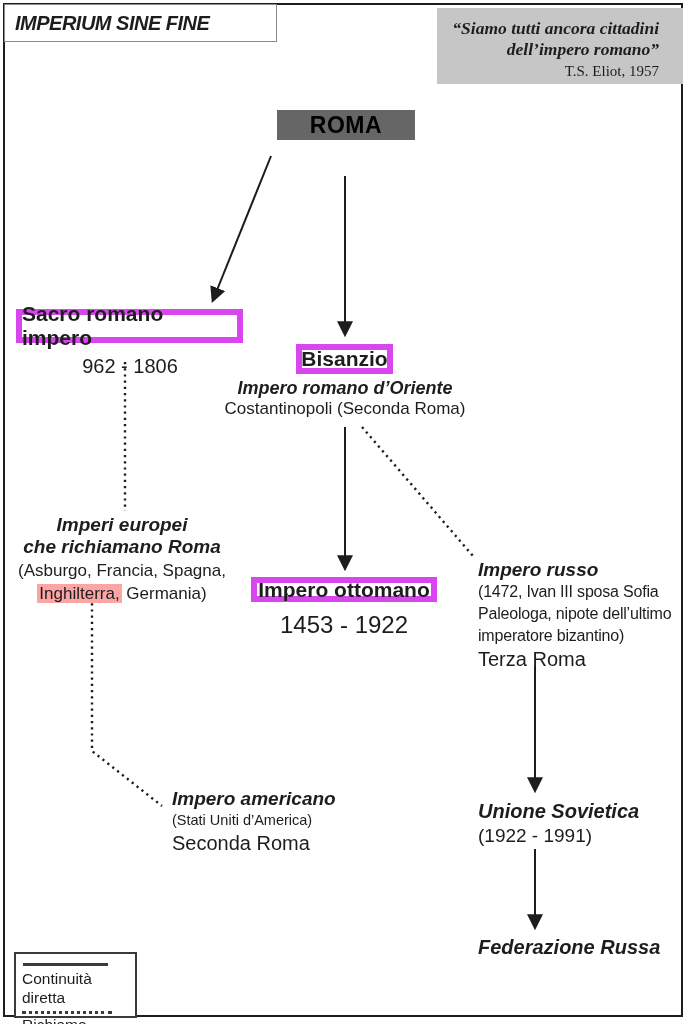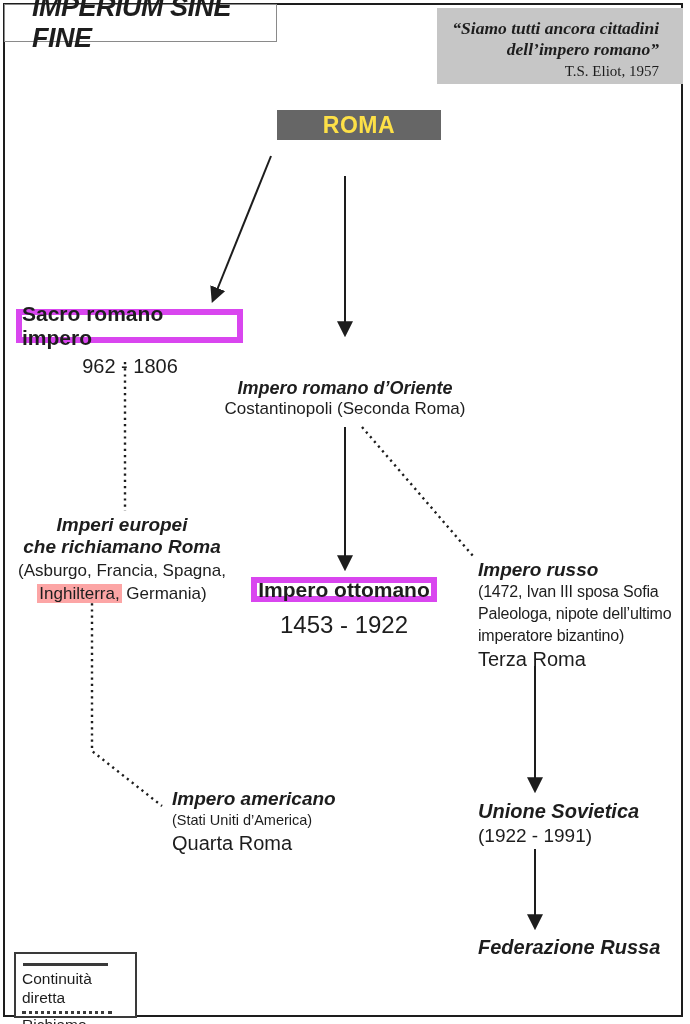--- a/index.html
+++ b/index.html
@@ -9,38 +9,38 @@
   }
   .frame {
     position:absolute; left:3px; top:3px; width:680px; height:1014px;
     border:2px solid #1d1d1d; box-sizing:border-box;
   }
   .abs { position:absolute; box-sizing:border-box; }
   .prelines { white-space:pre-line; }
 
   .title-box {
     left:4px; top:4px; width:273px; height:38px; background:#fff;
-    border:1px solid #8a8a8a; display:flex; align-items:center; padding-left:27px;
-    font-size:27px; font-weight:bold; font-style:italic; letter-spacing:-0.5px;
+    border:1px solid #8a8a8a; display:flex; align-items:center; padding-left:10px;
+    font-size:20px; font-weight:bold; font-style:italic; letter-spacing:-0.5px;
   }
   .quote-box {
     left:437px; top:8px; width:246px; height:76px; background:#c6c6c6;
     text-align:right; padding:10px 24px 0 8px;
     font-family:"Liberation Serif", serif;
   }
   .quote-text { font-weight:bold; font-style:italic; font-size:17.5px; line-height:21px; }
   .quote-attr { font-size:15px; margin-top:3px; }
 
   .node-box {
     border:6px solid #d946ef; background:#fff; display:flex;
     align-items:center; justify-content:center; font-weight:bold;
   }
   .roma-box {
-    left:277px; top:110px; width:164px; height:30px; background:#666666;
-    color:#fde047; display:flex; align-items:center; justify-content:center;
+    left:277px; top:110px; width:138px; height:30px; background:#666666;
+    color:#000000; display:flex; align-items:center; justify-content:center;
     font-weight:bold; font-size:23px; letter-spacing:0.5px;
   }
   .roma-dates { left:252px; top:142px; width:190px; text-align:center; font-size:20px; }
 
   .sacro-box { left:16px; top:309px; width:227px; height:34px; font-size:21px; }
   .sacro-dates { left:30px; top:347px; width:200px; text-align:center; font-size:20px;margin-top:8px; }
 
   .bisanzio-box { left:296px; top:344px; width:97px; height:30px; font-size:21px; }
   .bisanzio-sub1 { left:195px; top:378px; width:300px; text-align:center;
                    font-weight:bold; font-style:italic; font-size:18px; }
@@ -105,20 +105,21 @@
     <div class="quote-text prelines">“Siamo tutti ancora cittadini
 dell’impero romano”</div>
     <div class="quote-attr">T.S. Eliot, 1957</div>
   </div>
 
   <div class="abs roma-box">ROMA</div>
 
   <div class="abs node-box sacro-box">Sacro romano impero</div>
   <div class="abs sacro-dates">962 - 1806</div>
 
+  <div class="abs node-box bisanzio-box">Bisanzio</div>
   <div class="abs bisanzio-sub1">Impero romano d’Oriente</div>
   <div class="abs bisanzio-sub2">Costantinopoli (Seconda Roma)</div>
 
   <div class="abs imperi-block">
     <div class="imperi-lines prelines">Imperi europei
 che richiamano Roma</div>
     <div class="imperi-detail">(Asburgo, Francia, Spagna,</div>
     <div class="imperi-detail"><span class="hl">Inghilterra,</span><span> Germania)</span></div>
   </div>
 
@@ -129,21 +130,21 @@
     <div class="node-label-it">Impero russo</div>
     <div class="russo-detail prelines">(1472, Ivan III sposa Sofia
 Paleologa, nipote dell’ultimo
 imperatore bizantino)</div>
     <div class="russo-epithet">Terza Roma</div>
   </div>
 
   <div class="abs americano-block">
     <div class="node-label-it">Impero americano</div>
     <div class="americano-detail">(Stati Uniti d’America)</div>
-    <div class="americano-epithet">Quarta Roma</div>
+    <div class="americano-epithet">Seconda Roma</div>
   </div>
 
   <div class="abs sovietica-block">
     <div class="label-20">Unione Sovietica</div>
     <div class="sovietica-dates">(1922 - 1991)</div>
   </div>
 
   <div class="abs russa-block">
     <div class="label-20">Federazione Russa</div>
   </div>

